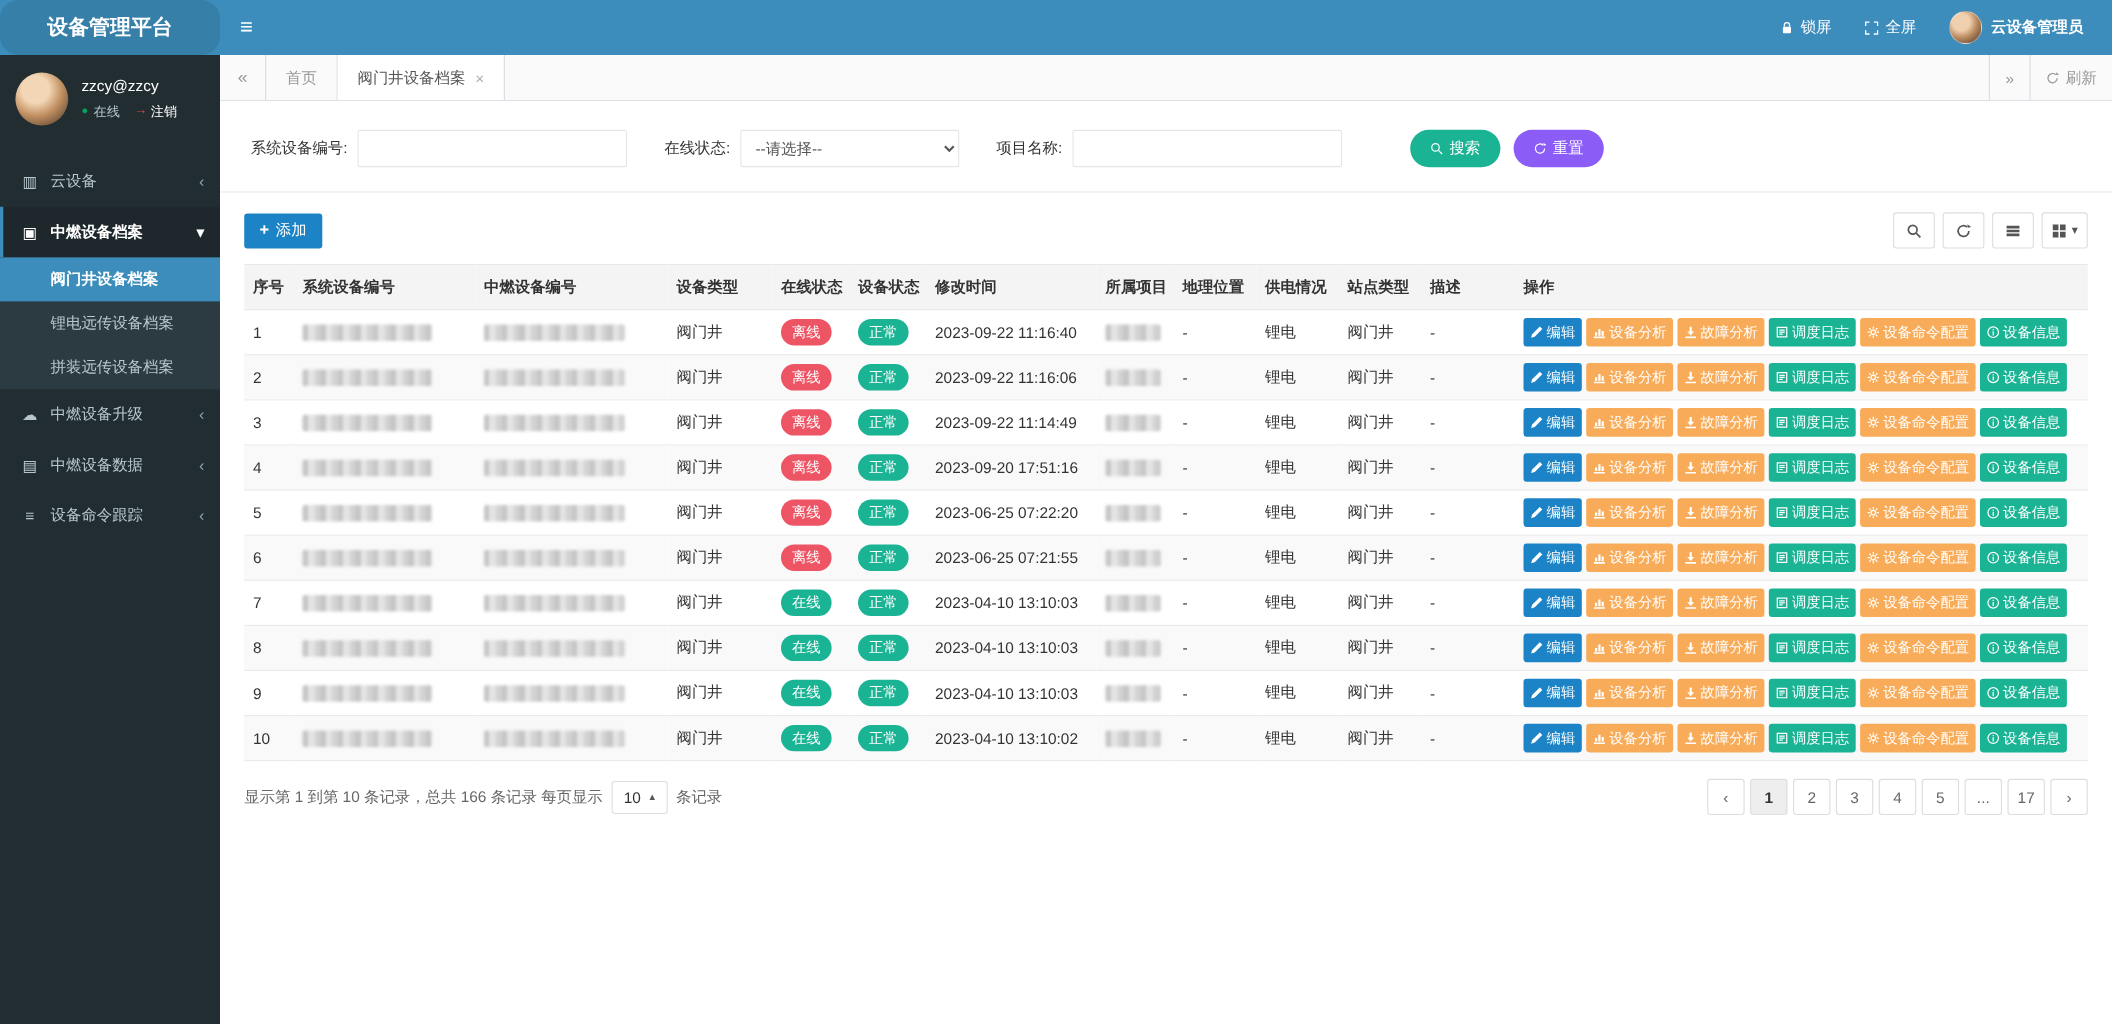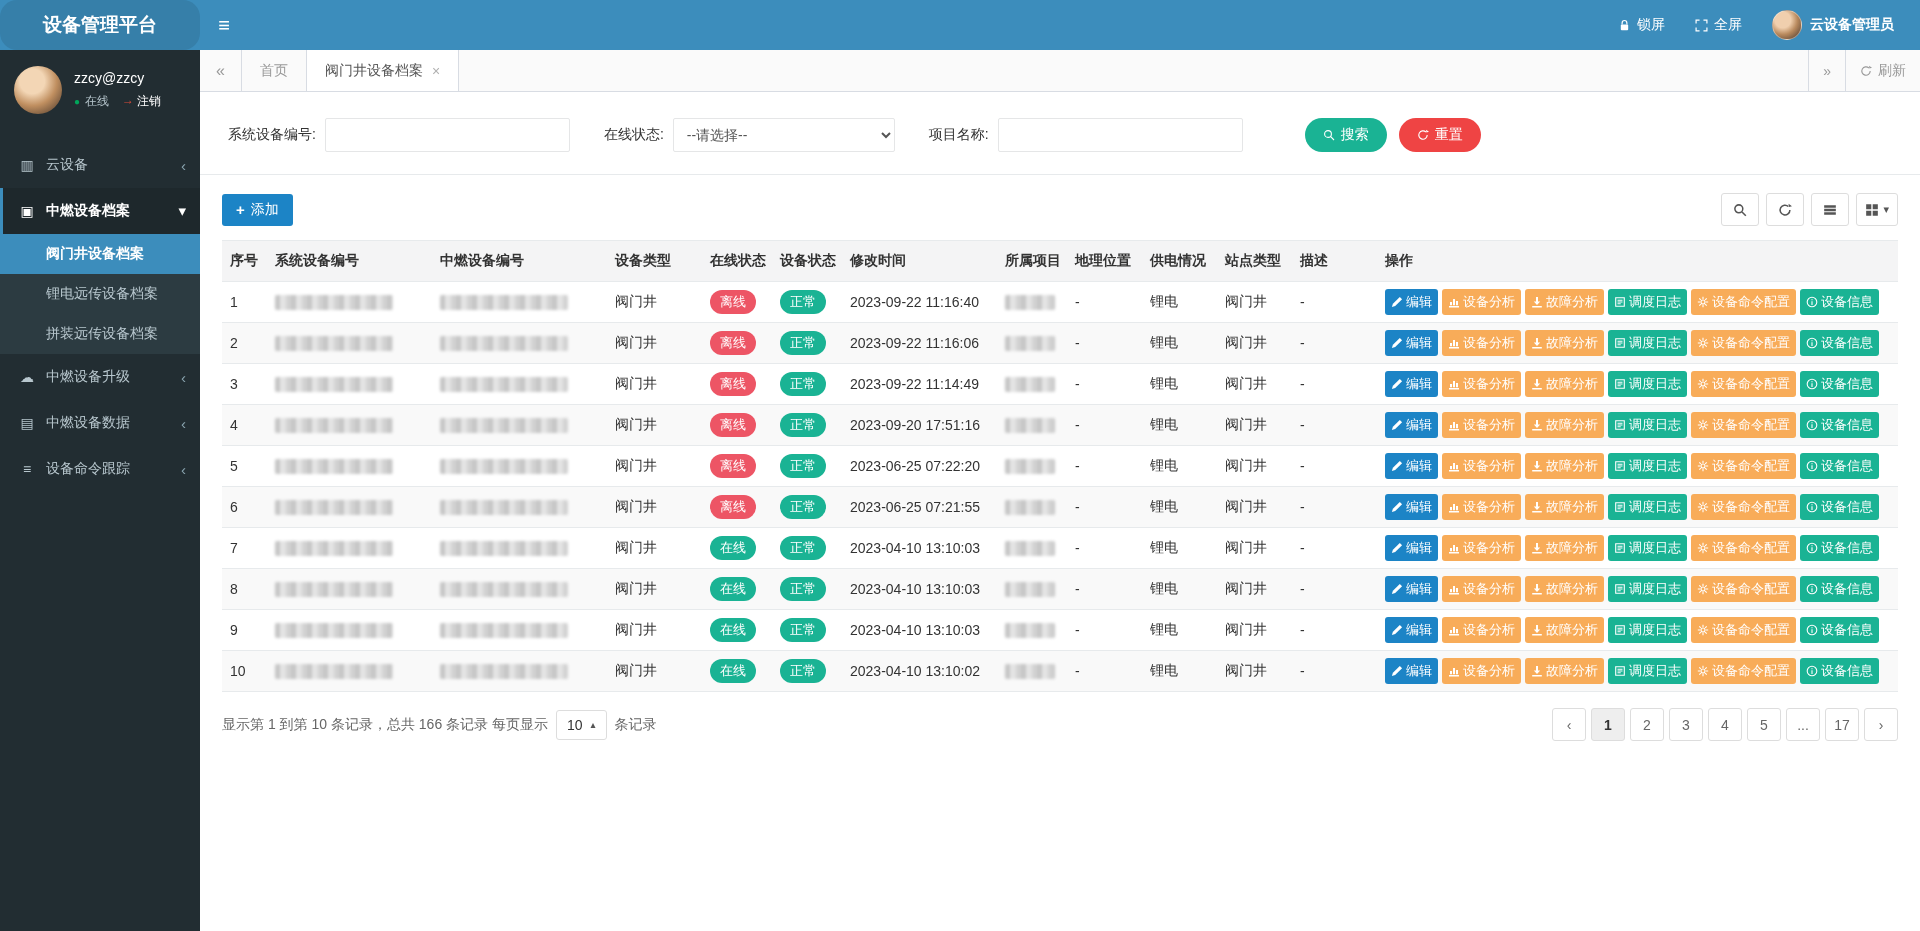--- a/index.html
+++ b/index.html
@@ -49,24 +49,24 @@
   .tab-close{color:#b0b0b0;font-size:14px;cursor:pointer;}
   .tabbar-right{margin-left:auto;display:flex;align-items:stretch;}
   .tabbar-right .tab-nav-btn{border-right:none;border-left:1px solid #d8dce3;width:auto;padding:0 14px;gap:6px;font-size:14px;}
 
   
   .content{flex:1;overflow:hidden;background:#fff;}
   .search-panel{padding:26px 24px 22px 28px;display:flex;align-items:flex-start;border-bottom:1px solid #e7eaec;background:#fff;}
   .search-field{display:flex;align-items:center;margin-right:34px;}
   .search-field label{color:#333;margin-right:9px;white-space:nowrap;}
   .search-input{width:245px;height:34px;border:1px solid #e5e6e7;border-radius:2px;padding:0 9px;font-size:14px;color:#555;background:#fff;outline:none;}
-  select.search-input{width:222px;}
+  select.search-input{width:199px;}
   .btn{border:none;cursor:pointer;color:#fff;display:inline-flex;align-items:center;gap:6px;font-size:14px;white-space:nowrap;}
   .btn-search{background:#1ab394;border-radius:17px;padding:8px 18px;margin-left:28px;}
-  .btn-reset{background:#ef4444;border-radius:17px;padding:8px 18px;margin-left:12px;}
+  .btn-reset{background:#8b5cf6;border-radius:17px;padding:8px 18px;margin-left:12px;}
 
   .table-panel{padding:18px 22px 0;}
   .panel-toolbar{display:flex;justify-content:space-between;align-items:center;margin-bottom:14px;}
   .btn-add{background:#1c84c6;border-radius:3px;padding:7px 14px;font-size:14px;}
   .btn-add .plus{font-size:15px;font-weight:bold;}
   .tool-btns{display:flex;gap:7px;}
   .tool-btn{min-width:38px;height:33px;border:1px solid #dddddd;background:#fff;border-radius:3px;color:#555;display:flex;align-items:center;justify-content:center;cursor:pointer;gap:4px;padding:0 8px;}
   .tool-btn svg{width:14px;height:14px;}
   .caret-dn{font-size:11px;color:#555;}
 

